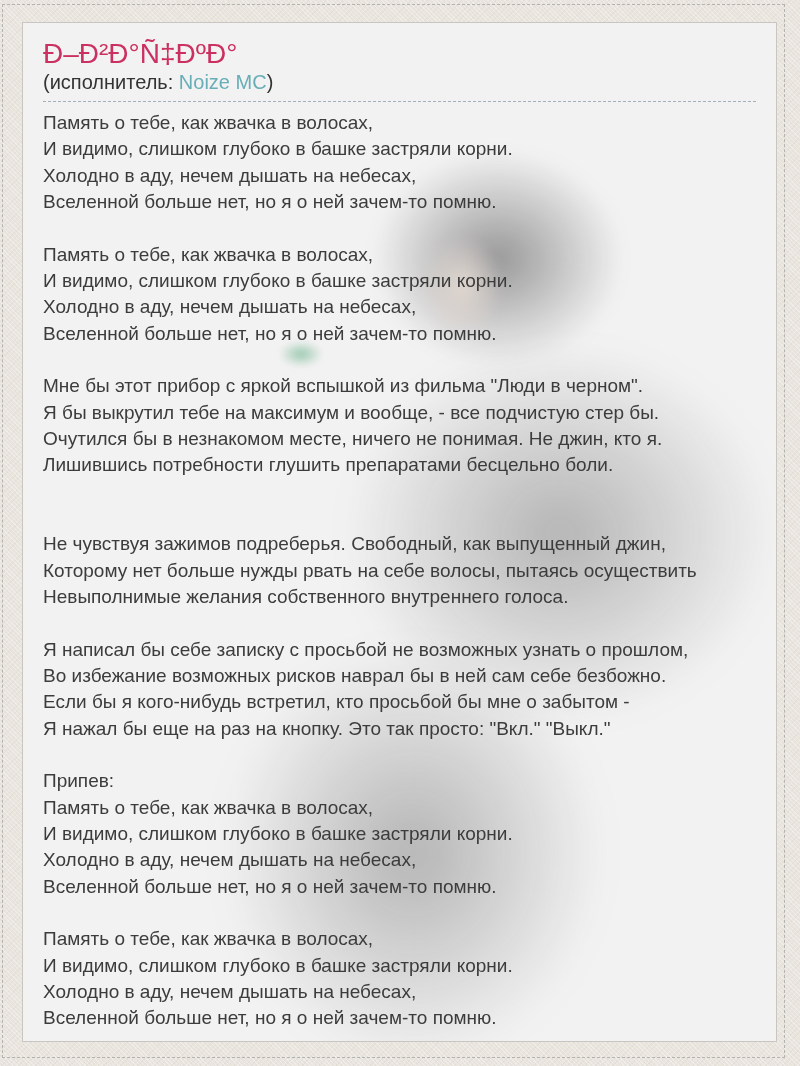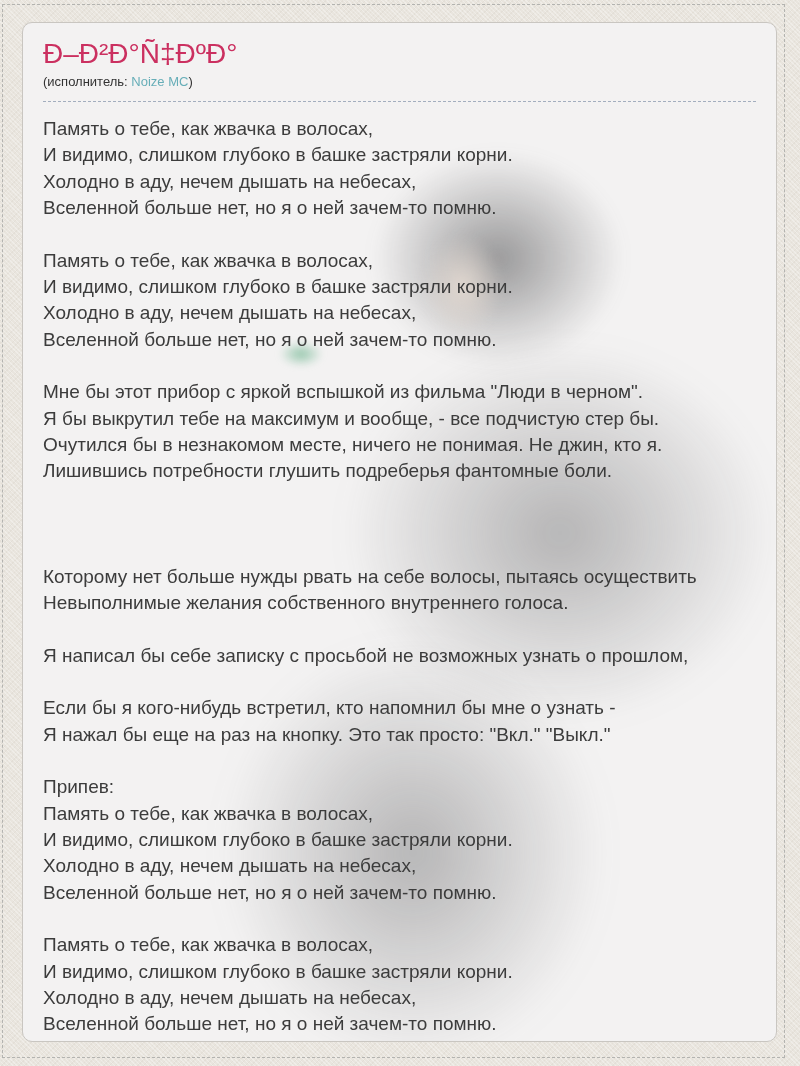--- a/index.html
+++ b/index.html
@@ -24,21 +24,21 @@
   }
   .page-frame{
     position:absolute; left:2px; top:4px; width:783px; height:1054px;
     border:1px dashed var(--frame-color);
     pointer-events:none;
   }
   .card{
     position:absolute; left:22px; top:22px; width:755px; height:1020px;
     background:var(--card-bg);
     border:1px solid var(--card-border);
-    border-radius:10px;
+    border-radius:0;
     overflow:hidden;
   }
   
   .watermark{position:absolute; inset:0; overflow:hidden; pointer-events:none;}
   .watermark .blob{position:absolute; border-radius:50%;}
   .wm-hood{
     left:350px; top:128px; width:250px; height:215px;
     background:radial-gradient(closest-side, rgba(70,70,72,.52), rgba(70,70,72,0));
     filter:blur(8px);
   }
@@ -62,29 +62,29 @@
     background:radial-gradient(closest-side, rgba(120,185,150,.75), rgba(120,185,150,0));
     filter:blur(3px);
   }
   .card-content{position:relative; z-index:2; padding:14px 20px 0 20px;}
   .song-title{
     font-size:28px; line-height:34px; font-weight:normal;
     color:var(--title-color);
     letter-spacing:0;
   }
   .artist-line{
-    font-size:13px; line-height:22px; color:#333;
+    font-size:20px; line-height:22px; color:#333;
     padding-bottom:8px;
     border-bottom:1px dashed var(--separator-color);
   }
   .artist-line a{
     color:var(--link-color); text-decoration:none; cursor:pointer;
   }
   .lyrics{
-    margin-top:14px;
+    margin-top:8px;
     font-size:19px; line-height:26.4px;
     color:var(--text-color);
   }
   .lyrics p{margin:0 0 26px 0;}
   .lyrics p:last-child{margin-bottom:0;}
 </style>
 </head>
 <body>
 
 <div class="page-frame"></div>
@@ -98,20 +98,20 @@
     <div class="blob wm-mic"></div>
   </div>
 
   <div class="card-content">
     <h1 class="song-title">Ð–Ð²Ð°Ñ‡ÐºÐ°</h1>
     <div class="artist-line"><span>(исполнитель:</span> <a href="#">Noize MC</a><span>)</span></div>
 
     <div class="lyrics" id="lyrics">
         <p><span>Память о тебе, как жвачка в волосах,</span><br><span>И видимо, слишком глубоко в башке застряли корни.</span><br><span>Холодно в аду, нечем дышать на небесах,</span><br><span>Вселенной больше нет, но я о ней зачем-то помню.</span></p>
         <p><span>Память о тебе, как жвачка в волосах,</span><br><span>И видимо, слишком глубоко в башке застряли корни.</span><br><span>Холодно в аду, нечем дышать на небесах,</span><br><span>Вселенной больше нет, но я о ней зачем-то помню.</span></p>
-        <p><span>Мне бы этот прибор с яркой вспышкой из фильма "Люди в черном".</span><br><span>Я бы выкрутил тебе на максимум и вообще, - все подчистую стер бы.</span><br><span>Очутился бы в незнакомом месте, ничего не понимая. Не джин, кто я.</span><br><span>Лишившись потребности глушить подреберья фантомные боли.</span></p>
-        <p><br><br><span>Которому нет больше нужды рвать на себе волосы, пытаясь осуществить</span><br><span>Невыполнимые желания собственного внутреннего голоса.</span></p>
-        <p><span>Я написал бы себе записку с просьбой не возможных узнать о прошлом,</span><br><br><span>Если бы я кого-нибудь встретил, кто напомнил бы мне о узнать -</span><br><span>Я нажал бы еще на раз на кнопку. Это так просто: "Вкл." "Выкл."</span></p>
+        <p><span>Мне бы этот прибор с яркой вспышкой из фильма "Люди в черном".</span><br><span>Я бы выкрутил тебе на максимум и вообще, - все подчистую стер бы.</span><br><span>Очутился бы в незнакомом месте, ничего не понимая. Не джин, кто я.</span><br><span>Лишившись потребности глушить препаратами бесцельно боли.</span></p>
+        <p><br><span>Не чувствуя зажимов подреберья. Свободный, как выпущенный джин,</span><br><span>Которому нет больше нужды рвать на себе волосы, пытаясь осуществить</span><br><span>Невыполнимые желания собственного внутреннего голоса.</span></p>
+        <p><span>Я написал бы себе записку с просьбой не возможных узнать о прошлом,</span><br><span>Во избежание возможных рисков наврал бы в ней сам себе безбожно.</span><br><span>Если бы я кого-нибудь встретил, кто просьбой бы мне о забытом -</span><br><span>Я нажал бы еще на раз на кнопку. Это так просто: "Вкл." "Выкл."</span></p>
         <p><span>Припев:</span><br><span>Память о тебе, как жвачка в волосах,</span><br><span>И видимо, слишком глубоко в башке застряли корни.</span><br><span>Холодно в аду, нечем дышать на небесах,</span><br><span>Вселенной больше нет, но я о ней зачем-то помню.</span></p>
         <p><span>Память о тебе, как жвачка в волосах,</span><br><span>И видимо, слишком глубоко в башке застряли корни.</span><br><span>Холодно в аду, нечем дышать на небесах,</span><br><span>Вселенной больше нет, но я о ней зачем-то помню.</span></p>
       </div>
   </div>
 </div>
 
 </body></html>

